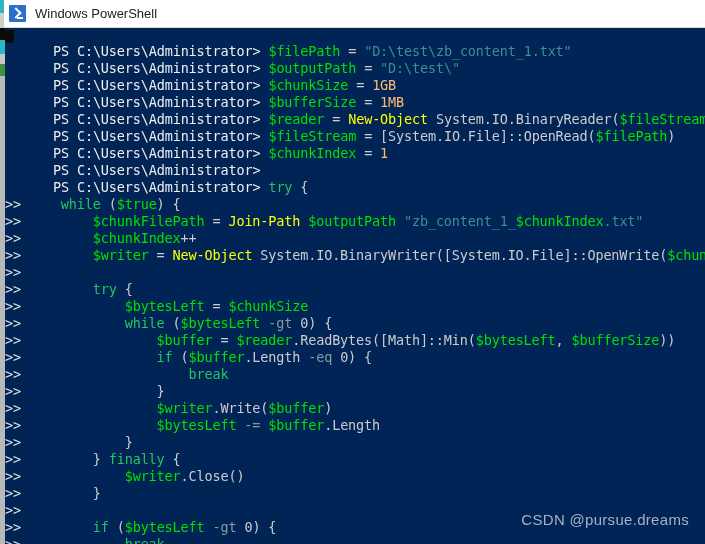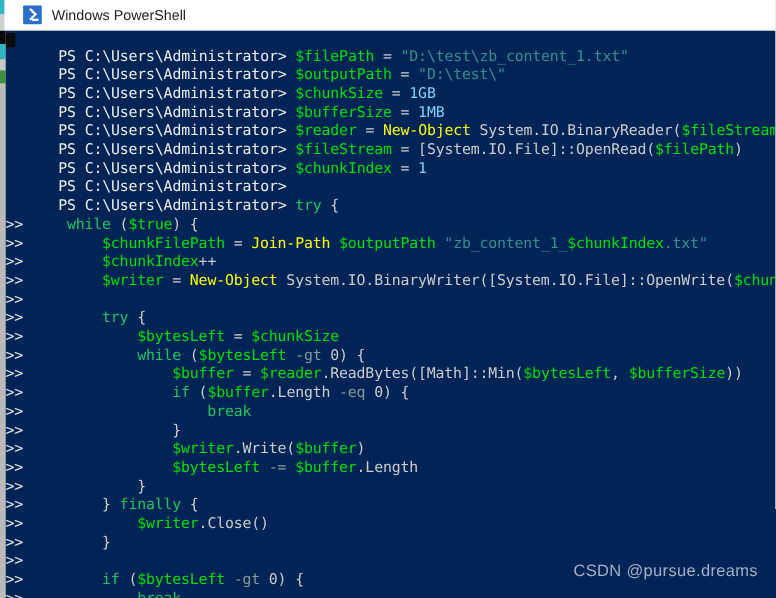--- a/index.html
+++ b/index.html
@@ -27,21 +27,20 @@
   #titlebar {
     position: absolute;
     left: 0; top: 0;
     width: 705px;
     height: 28px;
     background: #ffffff;
     border-bottom: 1px solid #d9d9d9;
     display: flex;
     align-items: center;
     box-sizing: border-box;
-    padding-left: 12px;
   }
   #titlebar-left-strip {
     position: absolute;
     left: 0; top: 0;
     width: 4px;
     height: 28px;
     background: linear-gradient(to bottom, #2fb5c4 0%, #2fb5c4 45%, #cfcfcf 45%, #cfcfcf 100%);
   }
   .ps-icon {
     margin-left: 9px;
@@ -134,21 +133,21 @@
 
   
   .t-default  { color: #cccccc; }
   .t-prompt   { color: #eeeeee; margin-left: 48px; }
   .t-cont     { color: #e6e6e6; }
   .t-var      { color: #00e000; }
   .t-keyword  { color: #22c55e; }
   .t-cmdlet   { color: #ffff00; }
   .t-string   { color: #3a8f90; }
   .t-operator { color: #8a9a9a; }
-  .t-number   { color: #7dd3fc; text-align: center; }
+  .t-number   { color: #fdba74; text-align: center; }
 
   
   #watermark {
     position: absolute;
     right: 16px;
     bottom: 16px;
     font-family: "Liberation Sans", sans-serif;
     font-size: 15px;
     color: #b9c3d4;
     opacity: 0.88;

